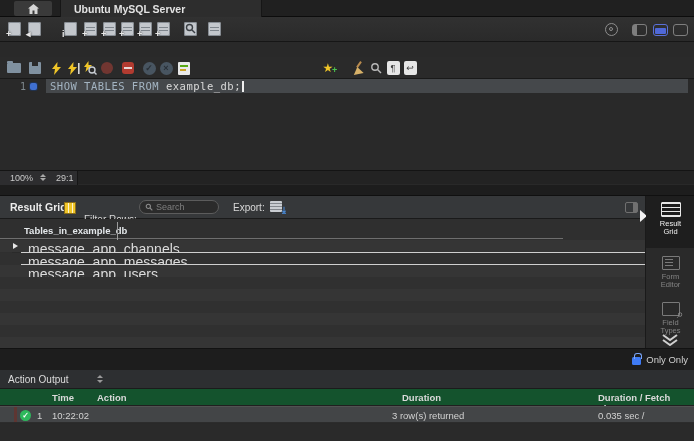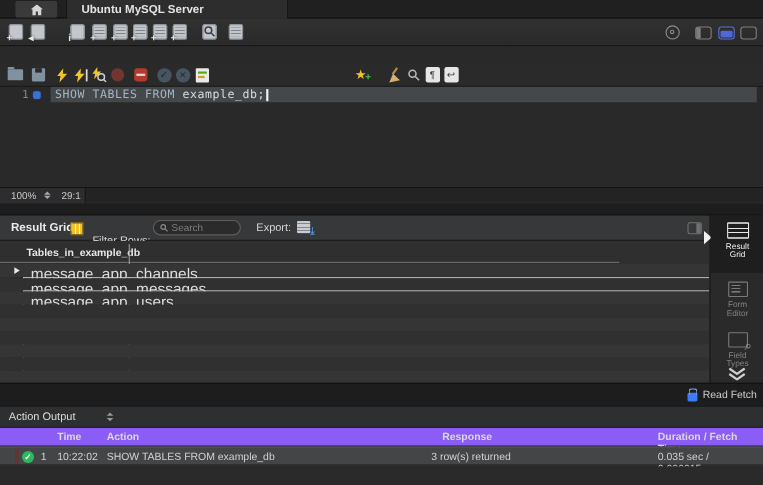--- a/index.html
+++ b/index.html
@@ -148,21 +148,21 @@
   .lock::before { content:""; position:absolute; left:1.5px; top:-4px; width:6px; height:5px;
                   border:1.5px solid #7aa5f7; border-bottom:none; border-radius:3px 3px 0 0; }
 
   
   .ao-header { left:0; top:370px; width:694px; height:19px; background:#2d2f31; border-bottom:1px solid #1b1b1b;
                display:flex; align-items:center; }
   .ao-header > span { font-size:10px; color:#dcdcdc; margin-left:8px; }
   .ao-stepper { margin-left:28px; display:flex; flex-direction:column; gap:1.5px; }
   .ao-stepper .tu { width:0;height:0;border-left:3px solid #0000;border-right:3px solid #0000;border-bottom:3px solid #9a9a9a; }
   .ao-stepper .td { width:0;height:0;border-left:3px solid #0000;border-right:3px solid #0000;border-top:3px solid #9a9a9a; }
-  .ao-cols { left:0; top:389px; width:694px; height:17px; background:#8b5cf6; border-bottom:1px solid #202020; }
+  .ao-cols { left:0; top:389px; width:694px; height:17px; background:#14532d; border-bottom:1px solid #202020; }
   .ao-cols span { position:absolute; top:3px; font-size:9.5px; font-weight:bold; color:#dadada; }
   .ao-row { left:0; top:406px; width:694px; height:17px; background:#434547; border-top:1px solid #525252; border-bottom:1px solid #2c2c2c; }
   .ao-row span { position:absolute; top:3px; font-size:9.5px; color:#d2d2d2; }
   .ao-row .marker { position:absolute; left:14px; top:0; bottom:0; width:3px; background:#5e3632; }
   .ok-badge { position:absolute; left:20px; top:3px; width:11px; height:11px; border-radius:50%; background:#2eb85c;
               color:#fff; font-size:8px; font-weight:bold; display:flex; align-items:center; justify-content:center; }
   .ao-empty { left:0; top:424px; width:694px; height:17px; background:#2a2a2a; }
 
   .bolt { display:block; }
 </style>
@@ -375,43 +375,42 @@
     </div>
     <svg style="position:absolute;left:14px;top:138px" width="20" height="12" viewBox="0 0 20 12">
       <polyline points="3,1 10,6 17,1" fill="none" stroke="#cfcfcf" stroke-width="2"></polyline>
       <polyline points="3,6 10,11 17,6" fill="none" stroke="#cfcfcf" stroke-width="2"></polyline>
     </svg>
   </div>
 
   <div class="abs res-tabbar">
     <div class="readonly">
       <div class="lock"></div>
-      <span>Read Fetch</span>
+      <span>Only Only</span>
     </div>
   </div>
 
   <div class="abs ao-header">
     <span>Action Output</span>
     <div class="ao-stepper">
         <div class="tu"></div>
         <div class="td"></div>
       </div>
   </div>
 
   <div class="abs ao-cols">
     <span style="left:52px">Time</span>
     <span style="left:97px">Action</span>
-    <span style="left:402px">Response</span>
+    <span style="left:402px">Duration</span>
     <span style="left:598px">Duration / Fetch Time</span>
   </div>
 
   <div class="abs ao-row">
     <div class="marker"></div>
     <div class="ok-badge">✓</div>
     <span style="left:37px">1</span>
     <span style="left:52px">10:22:02</span>
-    <span style="left:97px">SHOW TABLES FROM example_db</span>
     <span style="left:392px">3 row(s) returned</span>
     <span style="left:598px">0.035 sec / 0.000015...</span>
   </div>
   <div class="abs ao-empty"></div>
 
 </div>
 
 </body></html>

